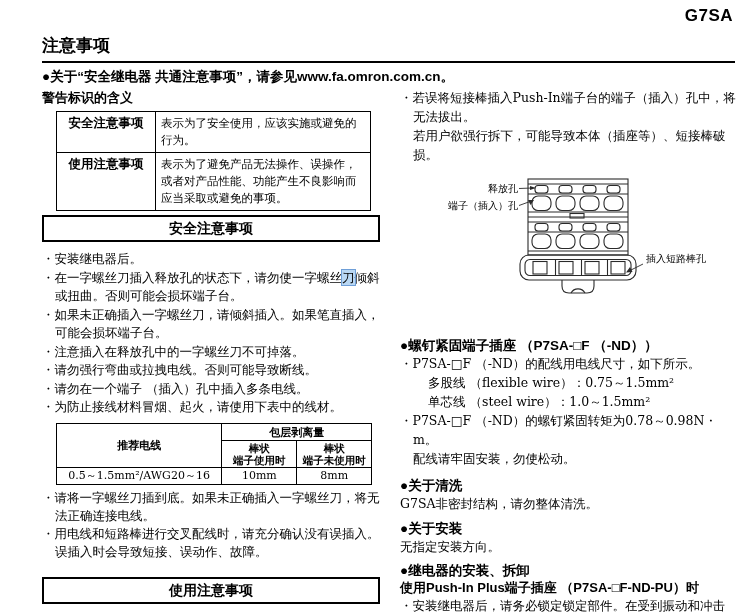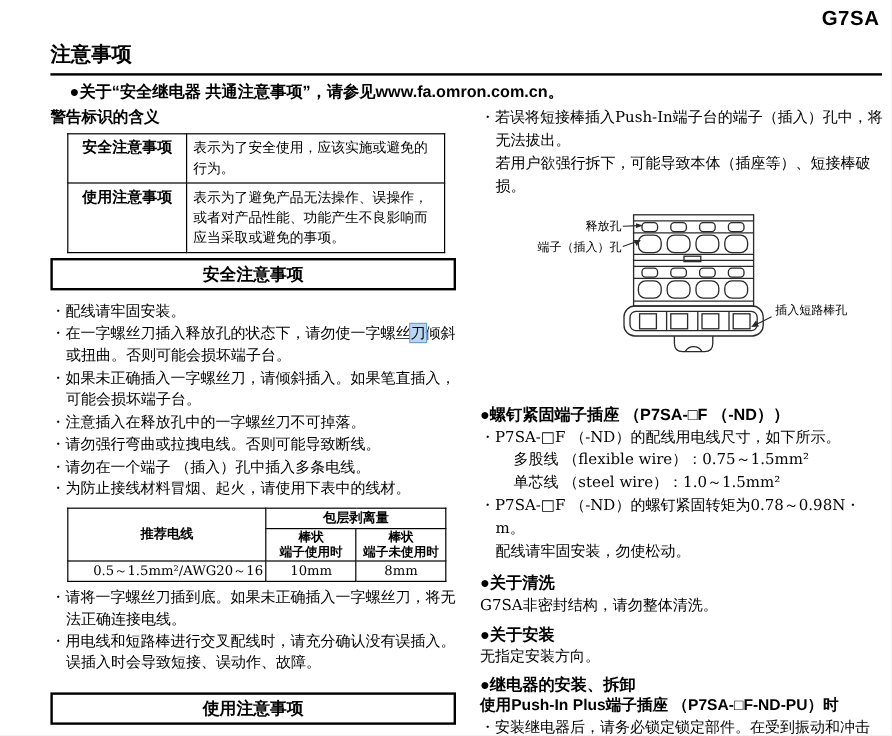--- a/index.html
+++ b/index.html
@@ -5,21 +5,21 @@
   html,body{margin:0;padding:0;background:#e8e8e8;}
   .page{position:relative;width:743px;height:613px;background:#ffffff;overflow:hidden;
         color:#000;text-decoration:underline;-webkit-font-smoothing:antialiased;}
   
   .brand{position:absolute;top:6px;right:10px;
          font:bold 17px/20px "Liberation Sans",sans-serif;letter-spacing:.5px;}
   .title-block{position:absolute;left:42px;right:8px;top:36px;
                border-bottom:2px solid #000;padding-bottom:5px;}
   .page-title{font:bold 17px/20px "Liberation Sans",sans-serif;}
   .intro{position:absolute;left:42px;top:69px;
-         font:bold 13.5px/16px "Liberation Sans",sans-serif;margin-left:16px;}
+         font:bold 13.5px/16px "Liberation Sans",sans-serif;}
   
   .col{position:absolute;}
   .col.left{left:42px;top:90px;width:338px;}
   .col.right{left:400px;top:88px;width:341px;}
   .h-sans{font:bold 13px/16px "Liberation Sans",sans-serif;}
   .sec-title{font:bold 13.5px/16px "Liberation Sans",sans-serif;}
   .sec-sub{font:bold 13px/18px "Liberation Sans",sans-serif;}
   
   .tl{font:12.5px/18.5px "DejaVu Serif",serif;}
   .tl.b{padding-left:13px;text-indent:-13px;}
@@ -41,21 +41,21 @@
   .mt-safety{margin-top:4px;}
   .mt-pushin{margin-top:7px;}
   .mt-list{margin-top:8px;}
   .mt-usage{margin-top:16px;}
   
   .wire-table{border-collapse:collapse;margin:6px 0 4px 14px;width:316px;text-align:center;}
   .wire-table td{border:1px solid #000;padding:1px 2px;}
   .wt-c1h{width:168px;font:bold 11px/13px "Liberation Sans",sans-serif;vertical-align:middle;}
   .wt-gh{font:bold 11px/14px "Liberation Sans",sans-serif;}
   .wt-sh{width:74px;font:bold 10.5px/12px "Liberation Sans",sans-serif;white-space:pre-line;padding:2px;}
-  .wt-d1{font:11px/14px "DejaVu Serif",serif;text-align:right;padding:2px 2px 2px 8px;}
+  .wt-d1{font:11px/14px "DejaVu Serif",serif;text-align:center;padding:2px 2px 2px 8px;}
   .wt-d{font:11px/14px "DejaVu Serif",serif;}
   
   .diagram{margin:12px 0 0 46px;display:block;}
   .diagram .ln{stroke:#2a2a2a;stroke-width:1.1;fill:none;}
   .diagram .lead{stroke:#2a2a2a;stroke-width:0.9;fill:none;}
   .diagram .arrow{fill:#2a2a2a;stroke:none;}
   .diagram text{font:10px "DejaVu Serif",serif;fill:#000;}
   .mt-screw{margin-top:22px;}
   .mt-clean{margin-top:10px;}
   .mt-mount{margin-top:8px;}
@@ -88,21 +88,21 @@
         <td class="term">使用注意事项</td>
         <td class="desc">表示为了避免产品无法操作、误操作，或者对产品性能、功能产生不良影响而应当采取或避免的事项。</td>
       </tr>
     </tbody>
       </table>
 
     <div class="box-head mt-safety">安全注意事项</div>
 
 
     <div class="list mt-list">
-        <div class="tl b">・配线请牢固安装。</div>
+        <div class="tl b">・安装继电器后。</div>
         <div class="tl b"><span>・在一字螺丝刀插入释放孔的状态下，请勿使一字螺丝</span><span class="hl">刀</span><span>倾斜或扭曲。否则可能会损坏端子台。</span></div>
         <div class="tl b">・如果未正确插入一字螺丝刀，请倾斜插入。如果笔直插入，可能会损坏端子台。</div>
         <div class="tl b">・注意插入在释放孔中的一字螺丝刀不可掉落。</div>
         <div class="tl b">・请勿强行弯曲或拉拽电线。否则可能导致断线。</div>
         <div class="tl b">・请勿在一个端子 （插入）孔中插入多条电线。</div>
         <div class="tl b">・为防止接线材料冒烟、起火，请使用下表中的线材。</div>
       </div>
 
     <table class="wire-table">
       <tbody>

